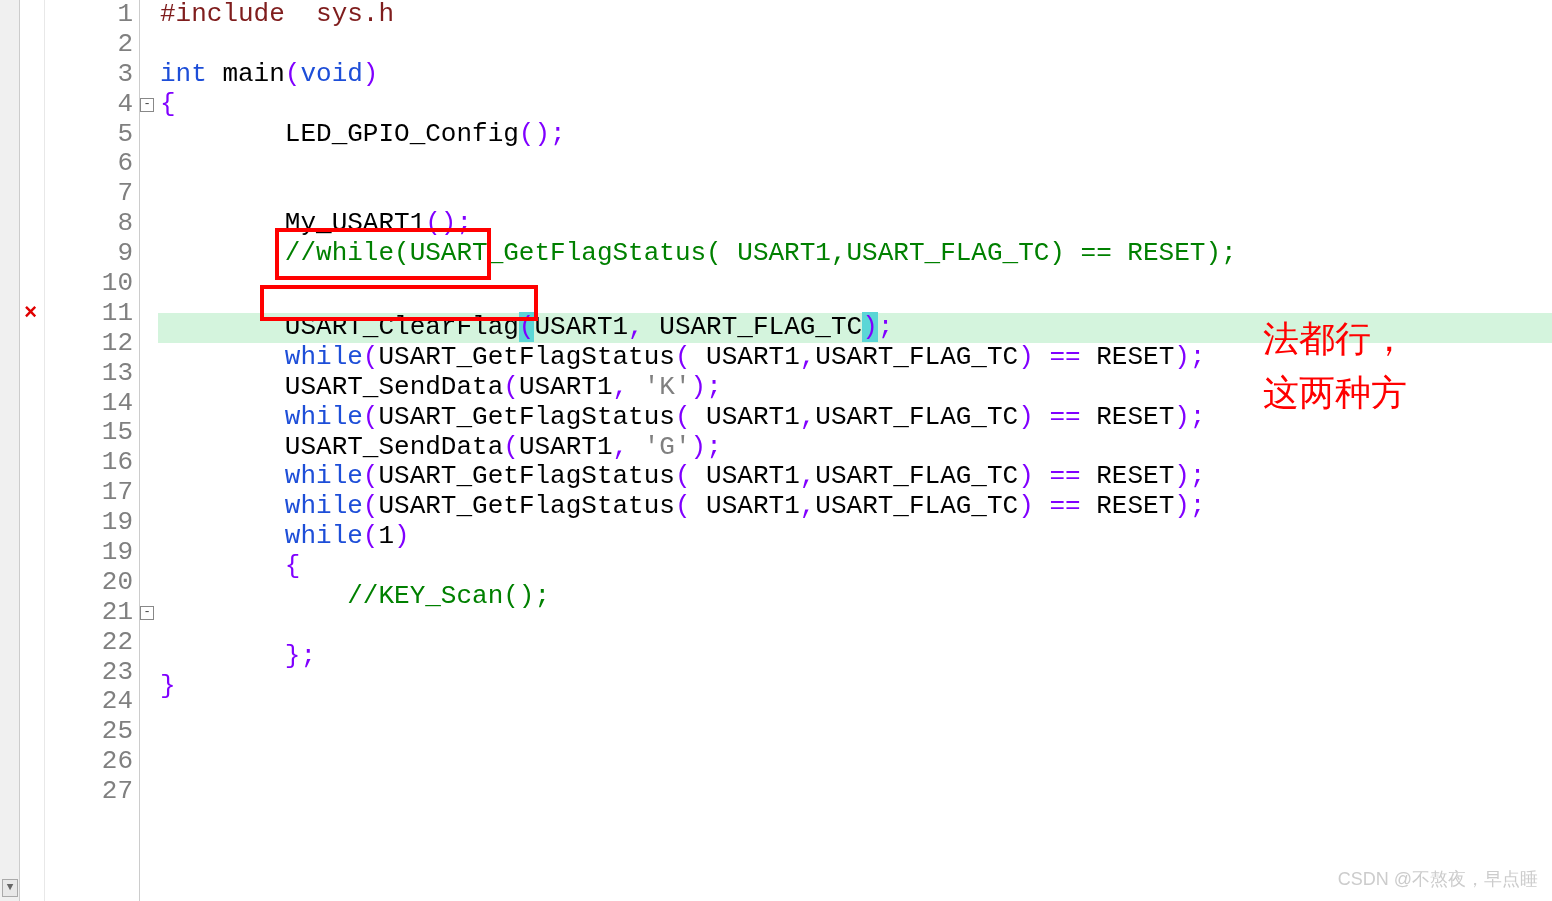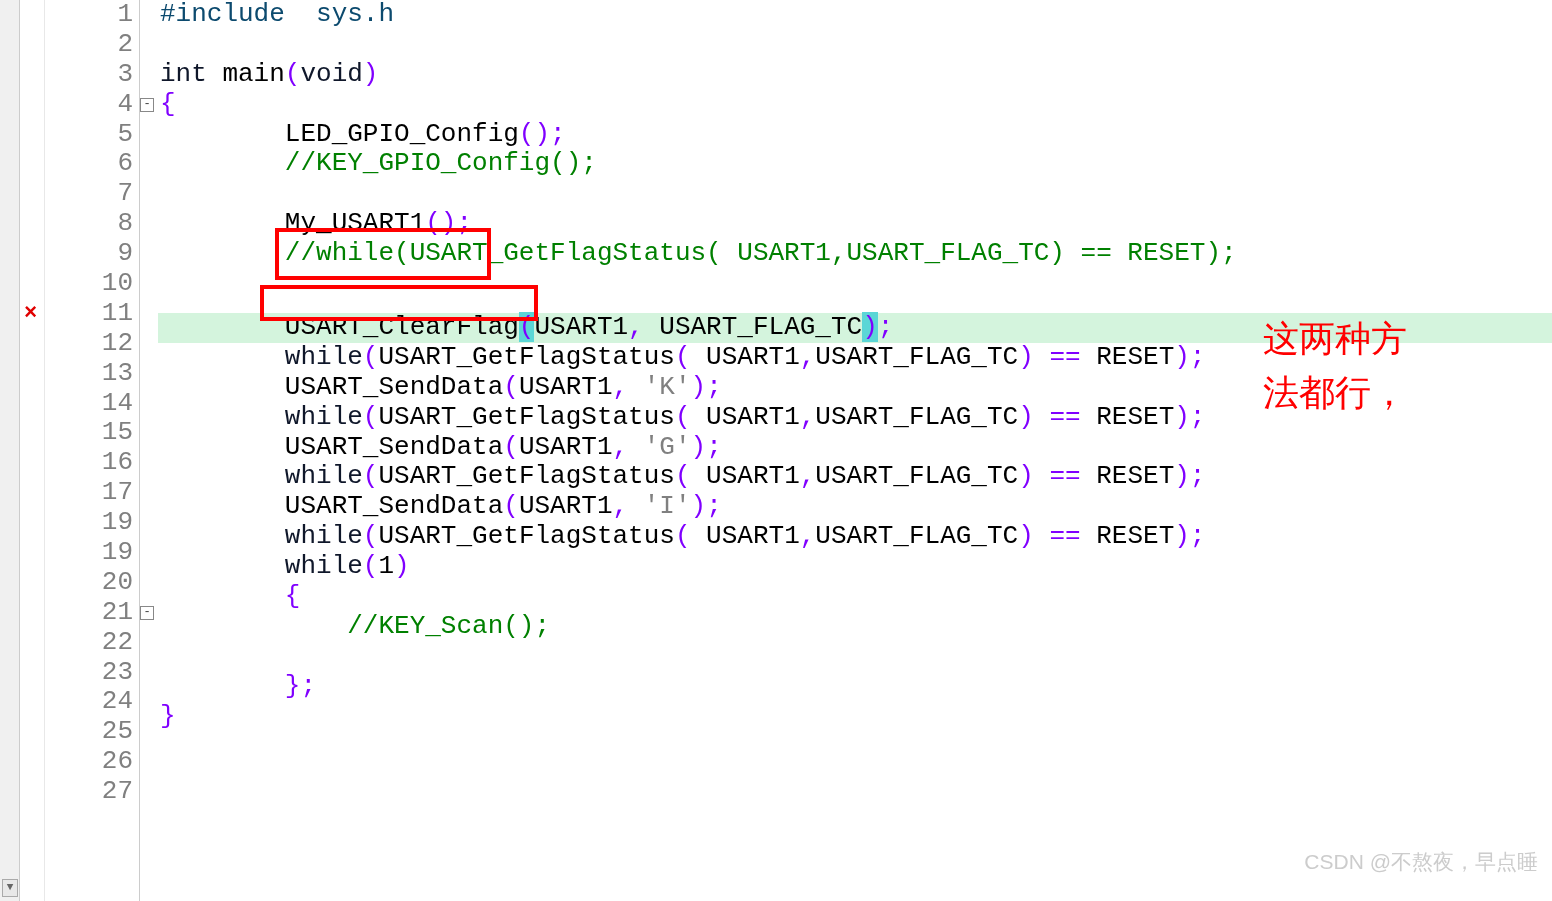--- a/index.html
+++ b/index.html
@@ -74,26 +74,26 @@
     .code-line {
       height: 29.9px;
       white-space: pre;
       position: relative;
       padding-left: 2px;
     }
     .highlight-line {
       background: #d4f4dd;
       margin-top: 44px;
     }
-    .kw-blue { color: #0f172a; }
+    .kw-blue { color: #1d4ed8; }
     .kw-purple { color: #8000ff; }
     .text-black { color: #000000; }
     .string-gray { color: #808080; }
     .comment-green { color: #008000; }
-    .preproc { color: #0c4a6e; font-family: Liberation Mono, monospace; }
+    .preproc { color: #7f1d1d; font-family: Liberation Mono, monospace; }
     .paren-highlight {
       background: #5bd6d6;
     }
     .redbox1 {
       position: absolute;
       border: 4px solid #ff0000;
       left: 275px;
       top: 228px;
       width: 216px;
       height: 52px;
@@ -117,23 +117,23 @@
       color: #ff0000;
       font-size: 36px;
       font-family: 'Microsoft YaHei', 'SimSun', sans-serif;
       line-height: 1.5;
       z-index: 10;
       font-weight: normal;
     }
     .watermark {
       position: absolute;
       right: 14px;
-      bottom: 25px;
+      bottom: 10px;
       color: #cccccc;
-      font-size: 21px;
+      font-size: 18px;
       font-family: 'Microsoft YaHei', Arial, sans-serif;
       z-index: 10;
     }
     .scroll-thumb {
       position: absolute;
       left: 2px;
       bottom: 4px;
       width: 16px;
       height: 18px;
       background: #e8e8e8;
@@ -186,43 +186,42 @@
   <div class="fold-guide-col" id="fold-col">
       <div class="fold-toggle" style="top: 97.7px;">-</div>
       <div class="fold-toggle" style="top: 606px;">-</div>
     </div>
   <div class="code-area" id="code-area">
       <div class="code-line"><span class="preproc">#include  sys.h</span></div>
       <div class="code-line"></div>
       <div class="code-line"><span class="kw-blue">int</span><span class="text-black"> main</span><span class="kw-purple">(</span><span class="kw-blue">void</span><span class="kw-purple">)</span></div>
       <div class="code-line"><span class="kw-purple">{</span></div>
       <div class="code-line"><span class="text-black">        LED_GPIO_Config</span><span class="kw-purple">();</span></div>
-      <div class="code-line"><span class="text-black">        </span><span class="comment-green">//KEY_GPIO_Config();</span></div>
+      <div class="code-line"><span class="text-black">        </span></div>
       <div class="code-line"><span class="text-black">        </span></div>
       <div class="code-line"><span class="text-black">        My_USART1</span><span class="kw-purple">();</span></div>
       <div class="code-line"><span class="text-black">        </span><span class="comment-green">//while(USART_GetFlagStatus( USART1,USART_FLAG_TC) == RESET);</span></div>
       <div class="code-line highlight-line"><span class="text-black">        USART_ClearFlag</span><span class="kw-purple paren-highlight">(</span><span class="text-black">USART1</span><span class="kw-purple">,</span><span class="text-black"> USART_FLAG_TC</span><span class="kw-purple paren-highlight">)</span><span class="kw-purple">;</span></div>
       <div class="code-line"><span class="text-black">        </span><span class="kw-blue">while</span><span class="kw-purple">(</span><span class="text-black">USART_GetFlagStatus</span><span class="kw-purple">(</span><span class="text-black"> USART1</span><span class="kw-purple">,</span><span class="text-black">USART_FLAG_TC</span><span class="kw-purple">)</span><span class="text-black"> </span><span class="kw-purple">==</span><span class="text-black"> RESET</span><span class="kw-purple">);</span></div>
       <div class="code-line"><span class="text-black">        USART_SendData</span><span class="kw-purple">(</span><span class="text-black">USART1</span><span class="kw-purple">,</span><span class="text-black"> </span><span class="string-gray">'K'</span><span class="kw-purple">);</span></div>
       <div class="code-line"><span class="text-black">        </span><span class="kw-blue">while</span><span class="kw-purple">(</span><span class="text-black">USART_GetFlagStatus</span><span class="kw-purple">(</span><span class="text-black"> USART1</span><span class="kw-purple">,</span><span class="text-black">USART_FLAG_TC</span><span class="kw-purple">)</span><span class="text-black"> </span><span class="kw-purple">==</span><span class="text-black"> RESET</span><span class="kw-purple">);</span></div>
       <div class="code-line"><span class="text-black">        USART_SendData</span><span class="kw-purple">(</span><span class="text-black">USART1</span><span class="kw-purple">,</span><span class="text-black"> </span><span class="string-gray">'G'</span><span class="kw-purple">);</span></div>
       <div class="code-line"><span class="text-black">        </span><span class="kw-blue">while</span><span class="kw-purple">(</span><span class="text-black">USART_GetFlagStatus</span><span class="kw-purple">(</span><span class="text-black"> USART1</span><span class="kw-purple">,</span><span class="text-black">USART_FLAG_TC</span><span class="kw-purple">)</span><span class="text-black"> </span><span class="kw-purple">==</span><span class="text-black"> RESET</span><span class="kw-purple">);</span></div>
-      <div class="code-line"><span class="text-black">        USART_SendData</span><span class="kw-purple">(</span><span class="text-black">USART1</span><span class="kw-purple">,</span><span class="text-black"> </span><span class="string-gray">'I'</span><span class="kw-purple">);</span></div>
       <div class="code-line"><span class="text-black">        </span><span class="kw-blue">while</span><span class="kw-purple">(</span><span class="text-black">USART_GetFlagStatus</span><span class="kw-purple">(</span><span class="text-black"> USART1</span><span class="kw-purple">,</span><span class="text-black">USART_FLAG_TC</span><span class="kw-purple">)</span><span class="text-black"> </span><span class="kw-purple">==</span><span class="text-black"> RESET</span><span class="kw-purple">);</span></div>
       <div class="code-line"><span class="text-black">        </span><span class="kw-blue">while</span><span class="kw-purple">(</span><span class="text-black">1</span><span class="kw-purple">)</span></div>
       <div class="code-line"><span class="text-black">        </span><span class="kw-purple">{</span></div>
       <div class="code-line"><span class="text-black">            </span><span class="comment-green">//KEY_Scan();</span></div>
       <div class="code-line"></div>
       <div class="code-line"><span class="text-black">        </span><span class="kw-purple">};</span></div>
       <div class="code-line"><span class="kw-purple">}</span></div>
       <div class="code-line"></div>
     </div>
 </div>
 
 <div class="redbox1"></div>
 <div class="redbox2"></div>
 
 <div class="annotation">
+  <div>法都行，</div>
   <div>这两种方</div>
-  <div>法都行，</div>
 </div>
 
 <div class="watermark">CSDN @不熬夜，早点睡</div>
 
 </body></html>

